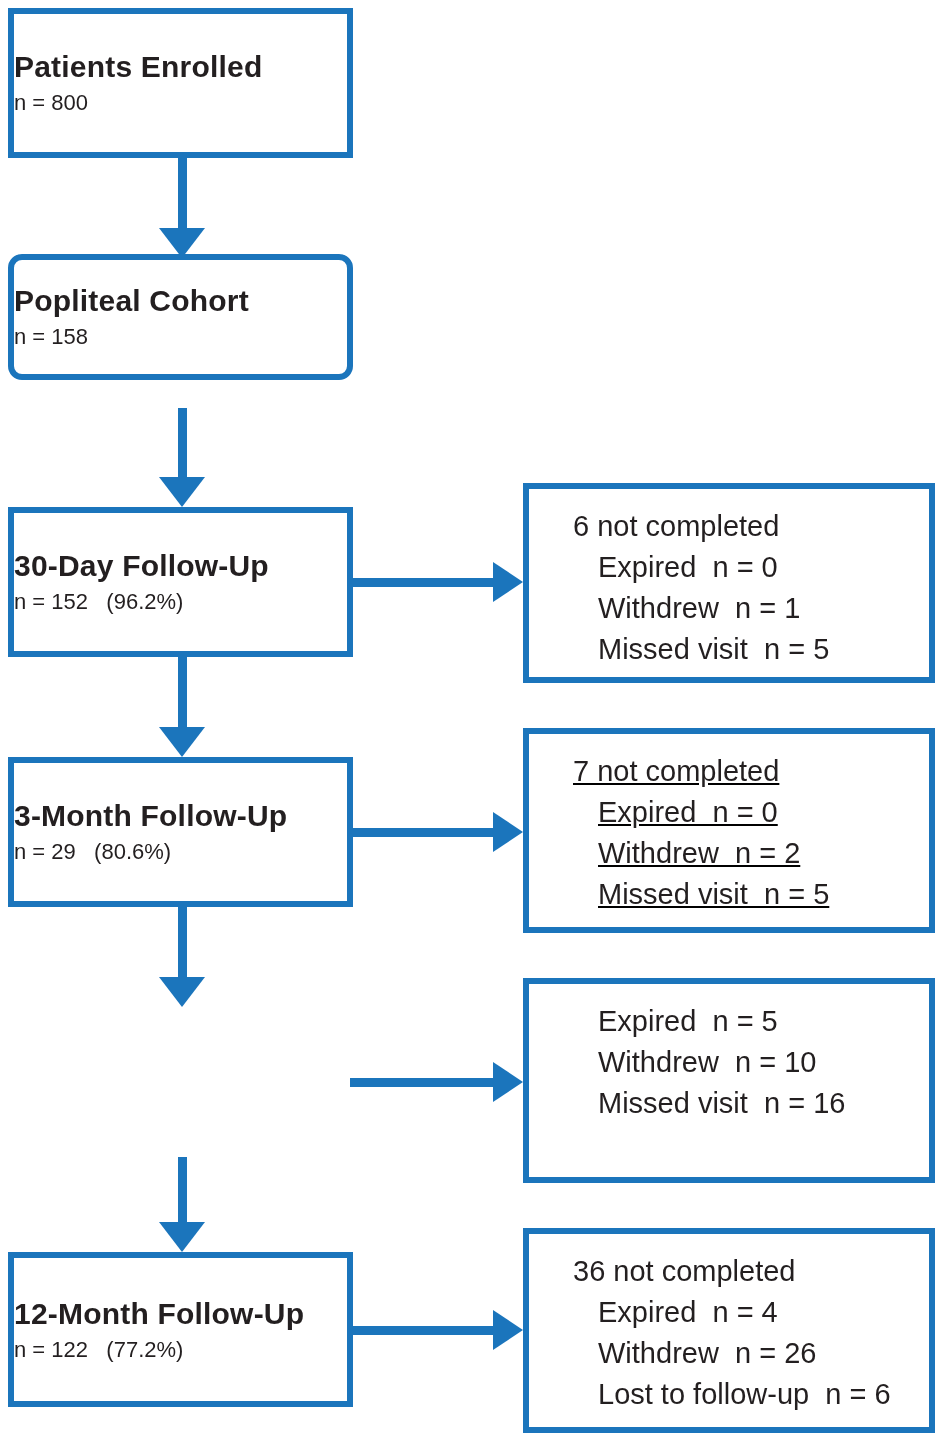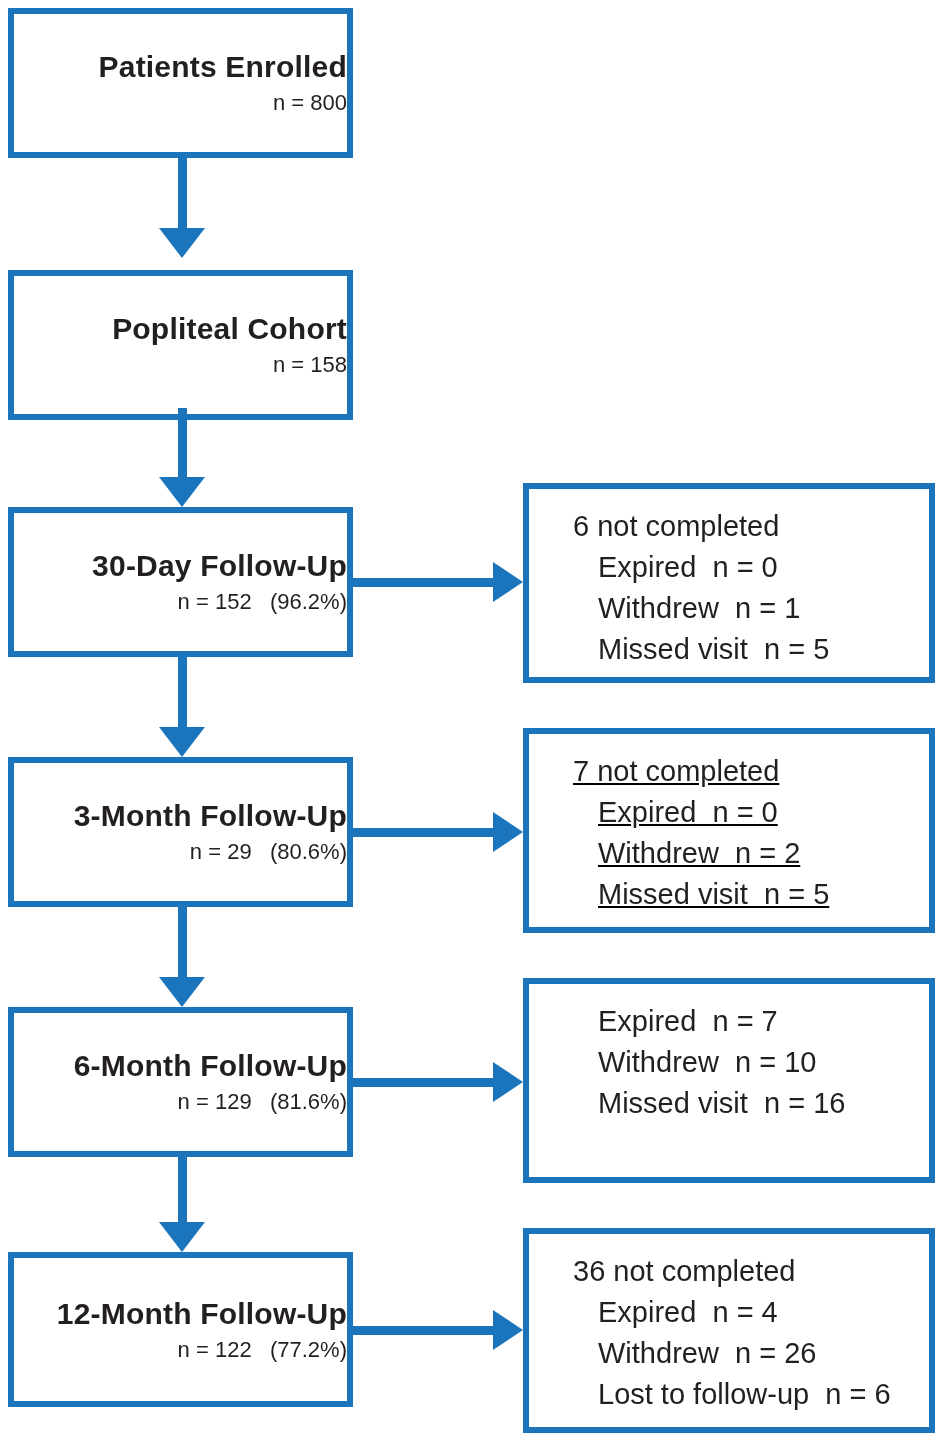--- a/index.html
+++ b/index.html
@@ -5,21 +5,21 @@
   * { margin:0; padding:0; box-sizing:border-box; }
   html,body { background:#ffffff; }
   body { font-family:"Liberation Sans", sans-serif; }
   .canvas {
     position:relative; width:942px; height:1440px;
     background:#ffffff; overflow:hidden;
   }
   .mbox {
     position:absolute; left:8px; width:345px;
     border:6px solid var(--accent,#1b75bc); background:#ffffff;
-    display:flex; flex-direction:column; align-items:flex-end; justify-content:center;
+    display:flex; flex-direction:column; align-items:flex-start; justify-content:center;
     gap:6px;
   }
   .mbox .title {
     font-weight:bold; font-size:30px; color:#231f20; white-space:pre; letter-spacing:0.2px;
   }
   .mbox .count {
     font-size:22px; color:#231f20; white-space:pre;
   }
   .sbox {
     position:absolute; left:523px; width:412px;
@@ -50,39 +50,35 @@
 </head>
 <body>
 
 <div class="canvas">
 
   <div class="mbox" style="top:8px; height:150px;">
     <div class="title">Patients Enrolled</div>
     <div class="count">n = 800</div>
   </div>
 
-  <div class="mbox" style="top:270px; height:150px;">
+  <div class="mbox" style="top:254px; height:126px;border-radius:14px;">
     <div class="title">Popliteal Cohort</div>
     <div class="count">n = 158</div>
   </div>
 
   <div class="mbox" style="top:507px; height:150px;">
     <div class="title">30-Day Follow-Up</div>
     <div class="count">n = 152   (96.2%)</div>
   </div>
 
   <div class="mbox" style="top:757px; height:150px;">
     <div class="title">3-Month Follow-Up</div>
     <div class="count">n = 29   (80.6%)</div>
   </div>
 
-  <div class="mbox" style="top:1007px; height:150px;">
-    <div class="title">6-Month Follow-Up</div>
-    <div class="count">n = 129   (81.6%)</div>
-  </div>
 
   <div class="mbox" style="top:1252px; height:155px;">
     <div class="title">12-Month Follow-Up</div>
     <div class="count">n = 122   (77.2%)</div>
   </div>
 
   <div class="sbox" style="top:483px; height:200px;">
     <div class="line">6 not completed</div>
     <div class="line indent">Expired  n = 0</div>
     <div class="line indent">Withdrew  n = 1</div>
@@ -90,21 +86,21 @@
   </div>
 
   <div class="sbox" style="top:728px; height:205px;text-decoration:underline;">
     <div class="line">7 not completed</div>
     <div class="line indent">Expired  n = 0</div>
     <div class="line indent">Withdrew  n = 2</div>
     <div class="line indent">Missed visit  n = 5</div>
   </div>
 
   <div class="sbox" style="top:978px; height:205px;">
-    <div class="line indent">Expired  n = 7</div>
+    <div class="line indent">Expired  n = 5</div>
     <div class="line indent">Withdrew  n = 10</div>
     <div class="line indent">Missed visit  n = 16</div>
   </div>
 
   <div class="sbox" style="top:1228px; height:205px;">
     <div class="line">36 not completed</div>
     <div class="line indent">Expired  n = 4</div>
     <div class="line indent">Withdrew  n = 26</div>
     <div class="line indent">Lost to follow-up  n = 6</div>
   </div>

